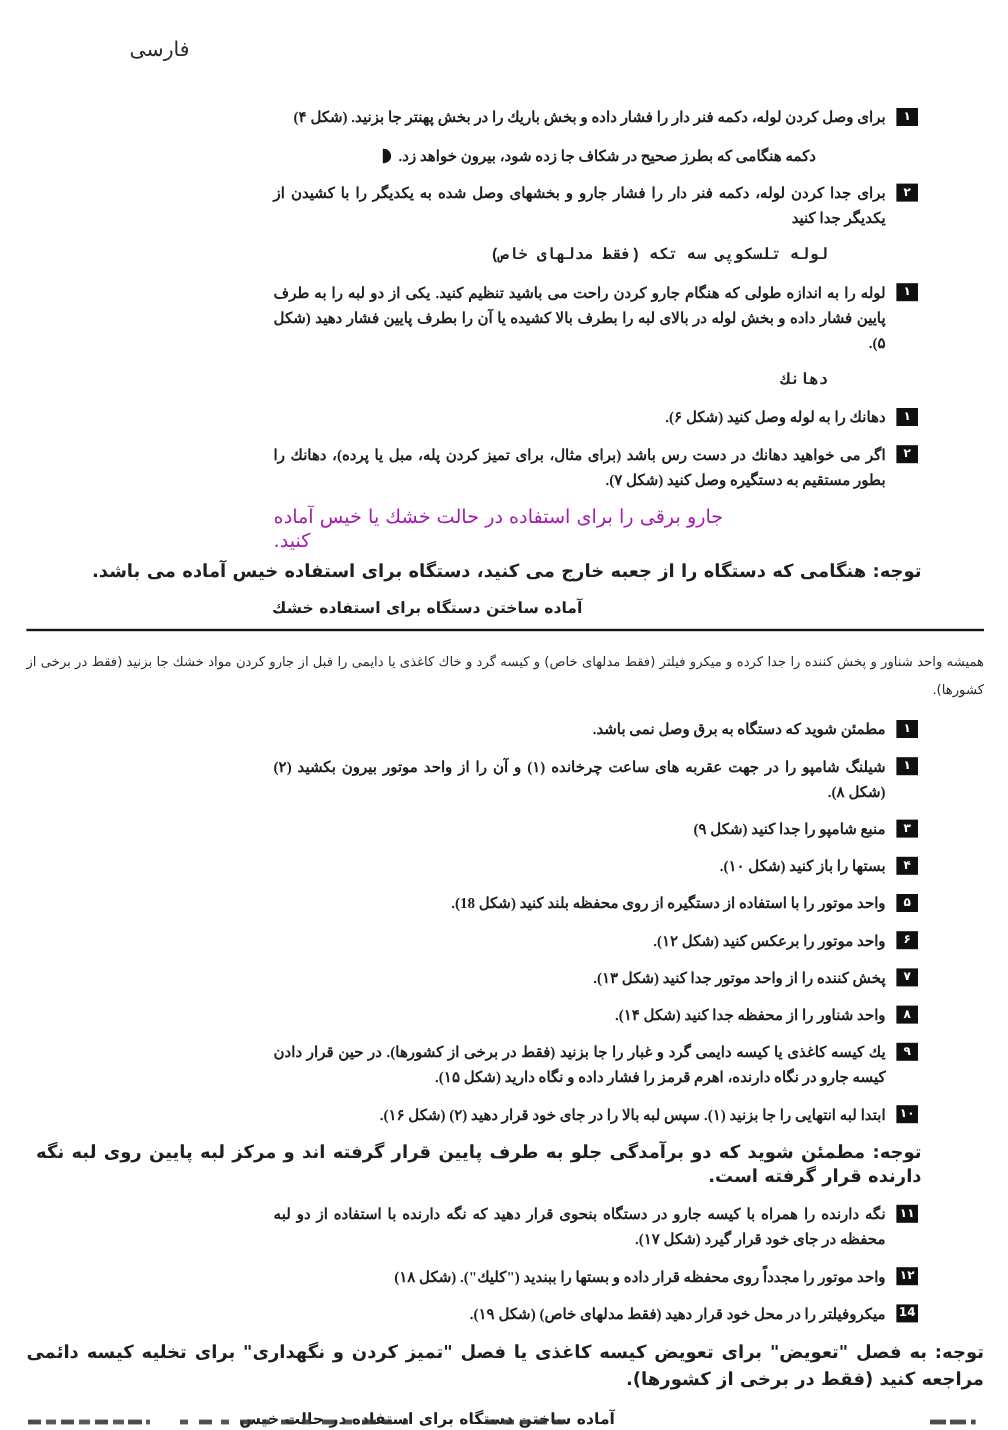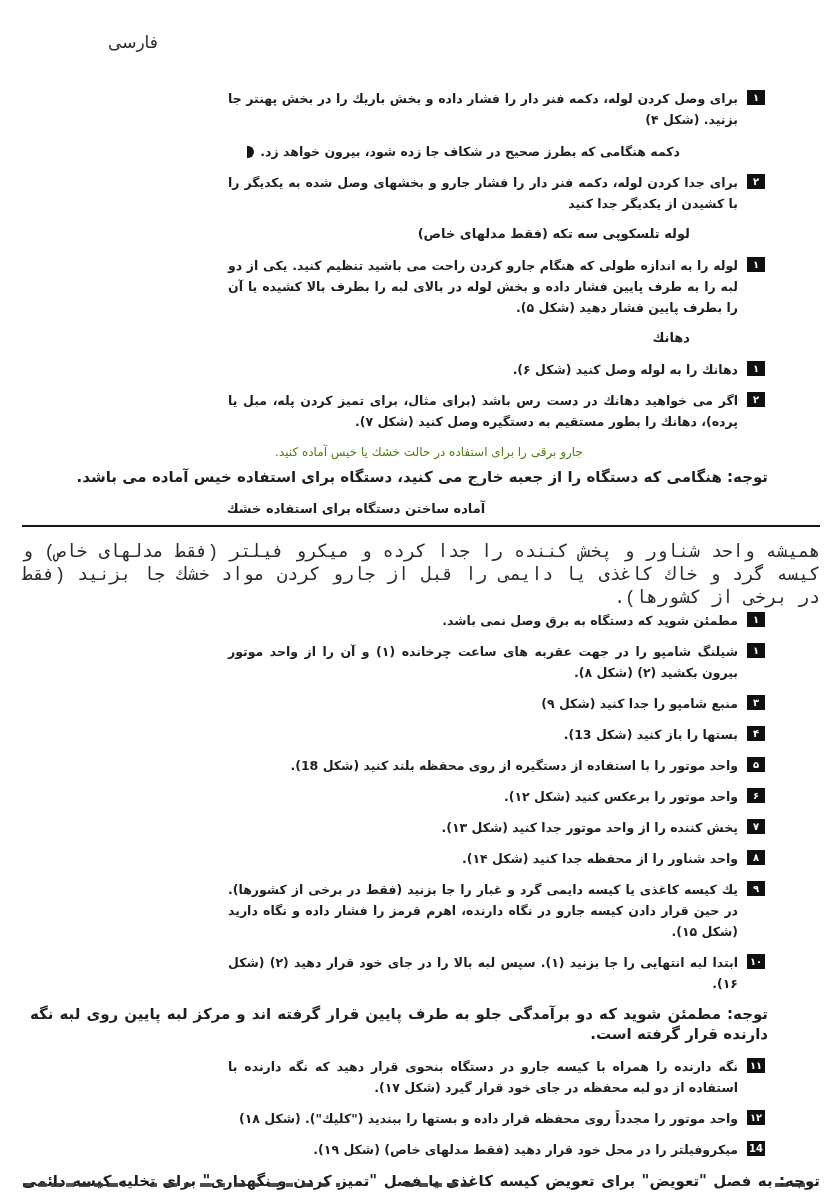--- a/index.html
+++ b/index.html
@@ -38,21 +38,21 @@
     margin-top:2px;
     background:#101010;
     color:#ffffff;
     font-size:10px;
     font-weight:bold;
     display:inline-flex;
     align-items:center;
     justify-content:center;
     line-height:1;
   }
-  .item-body{flex:1 1 auto;}
+  .item-body{flex:1 1 auto;font-family:Liberation Serif, serif;}
   .item-text{
     font-size:12.5px;
     font-weight:bold;
     line-height:21px;
     text-align:justify;
   }
   .subnote{
     margin:11px 58px 0 0;
     font-size:12.5px;
     font-weight:bold;
@@ -73,35 +73,35 @@
     margin:4px 20px 14px 22px;
     padding:0 130px 7px 0;
     border-bottom:2px solid #161616;
     text-align:center;
   }
   .heading2{
     font-size:13px;font-weight:bold;
     line-height:20px;
     margin:2px 150px 11px 228px;
     text-align:right;
+    font-family:Liberation Mono, monospace;
   }
   
   .plain{
-    font-size:12px;
+    font-size:16px;
     line-height:20px;
     margin:0 210px 5px 228px;
-    text-align:center;
-    color:#4d7c0f;
+    text-align:left;
+    color:#a21caf;
   }
   .para{
-    font-size:18px;
+    font-size:11px;
     line-height:23px;
-    margin:2px 20px 0 22px;
+    margin:2px 20px 12px 22px;
     color:#2b2b2b;
-    font-family:Liberation Mono, monospace;
   }
   .note{
     font-size:15px;
     font-weight:bold;
     line-height:20px;
     margin:0 72px 12px 30px;
   }
   .note.wide{
     margin:0 20px 14px 22px;
     line-height:22px;
@@ -170,21 +170,21 @@
     </div>
     <div class="block item">
       <span class="badge">۳</span>
       <div class="item-body">
         <div class="item-text">منبع شامپو را جدا كنید (شكل ۹)</div>
       </div>
     </div>
     <div class="block item">
       <span class="badge">۴</span>
       <div class="item-body">
-        <div class="item-text">بستها را باز كنید (شكل 13).</div>
+        <div class="item-text">بستها را باز كنید (شكل ۱۰).</div>
       </div>
     </div>
     <div class="block item">
       <span class="badge">۵</span>
       <div class="item-body">
         <div class="item-text">واحد موتور را با استفاده از دستگیره از روی محفظه بلند كنید (شكل 18).</div>
       </div>
     </div>
     <div class="block item">
       <span class="badge">۶</span>

